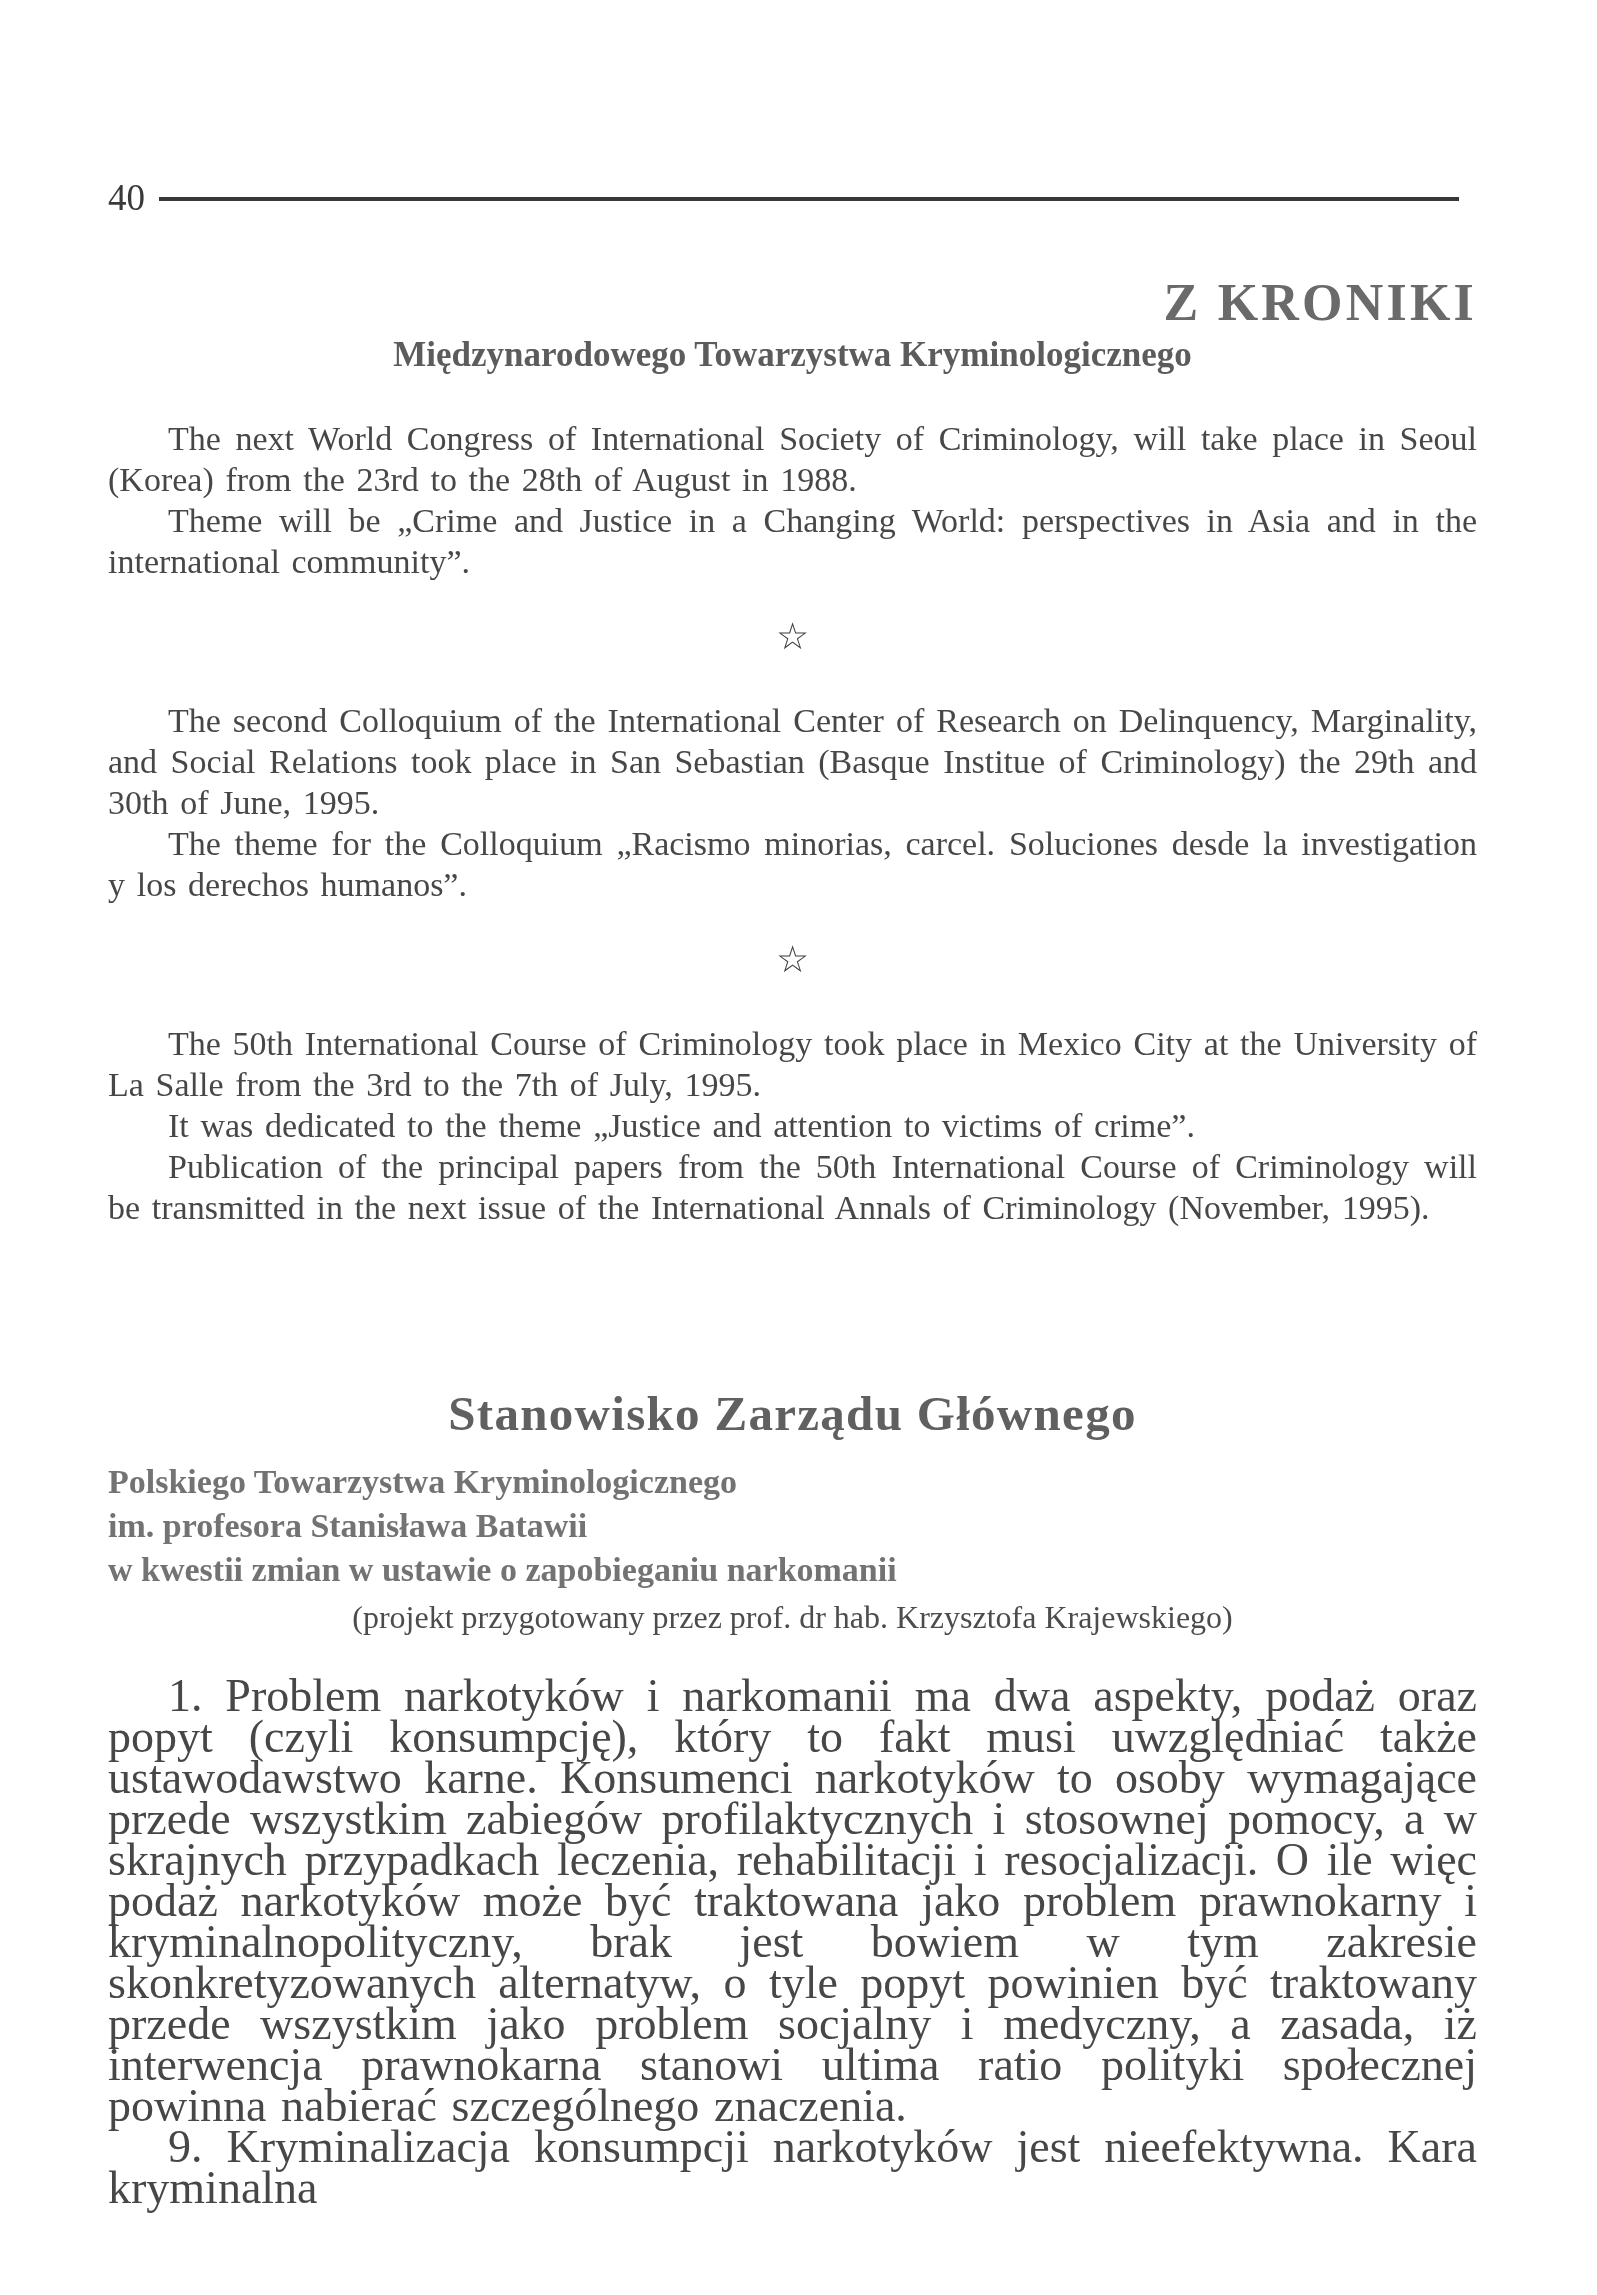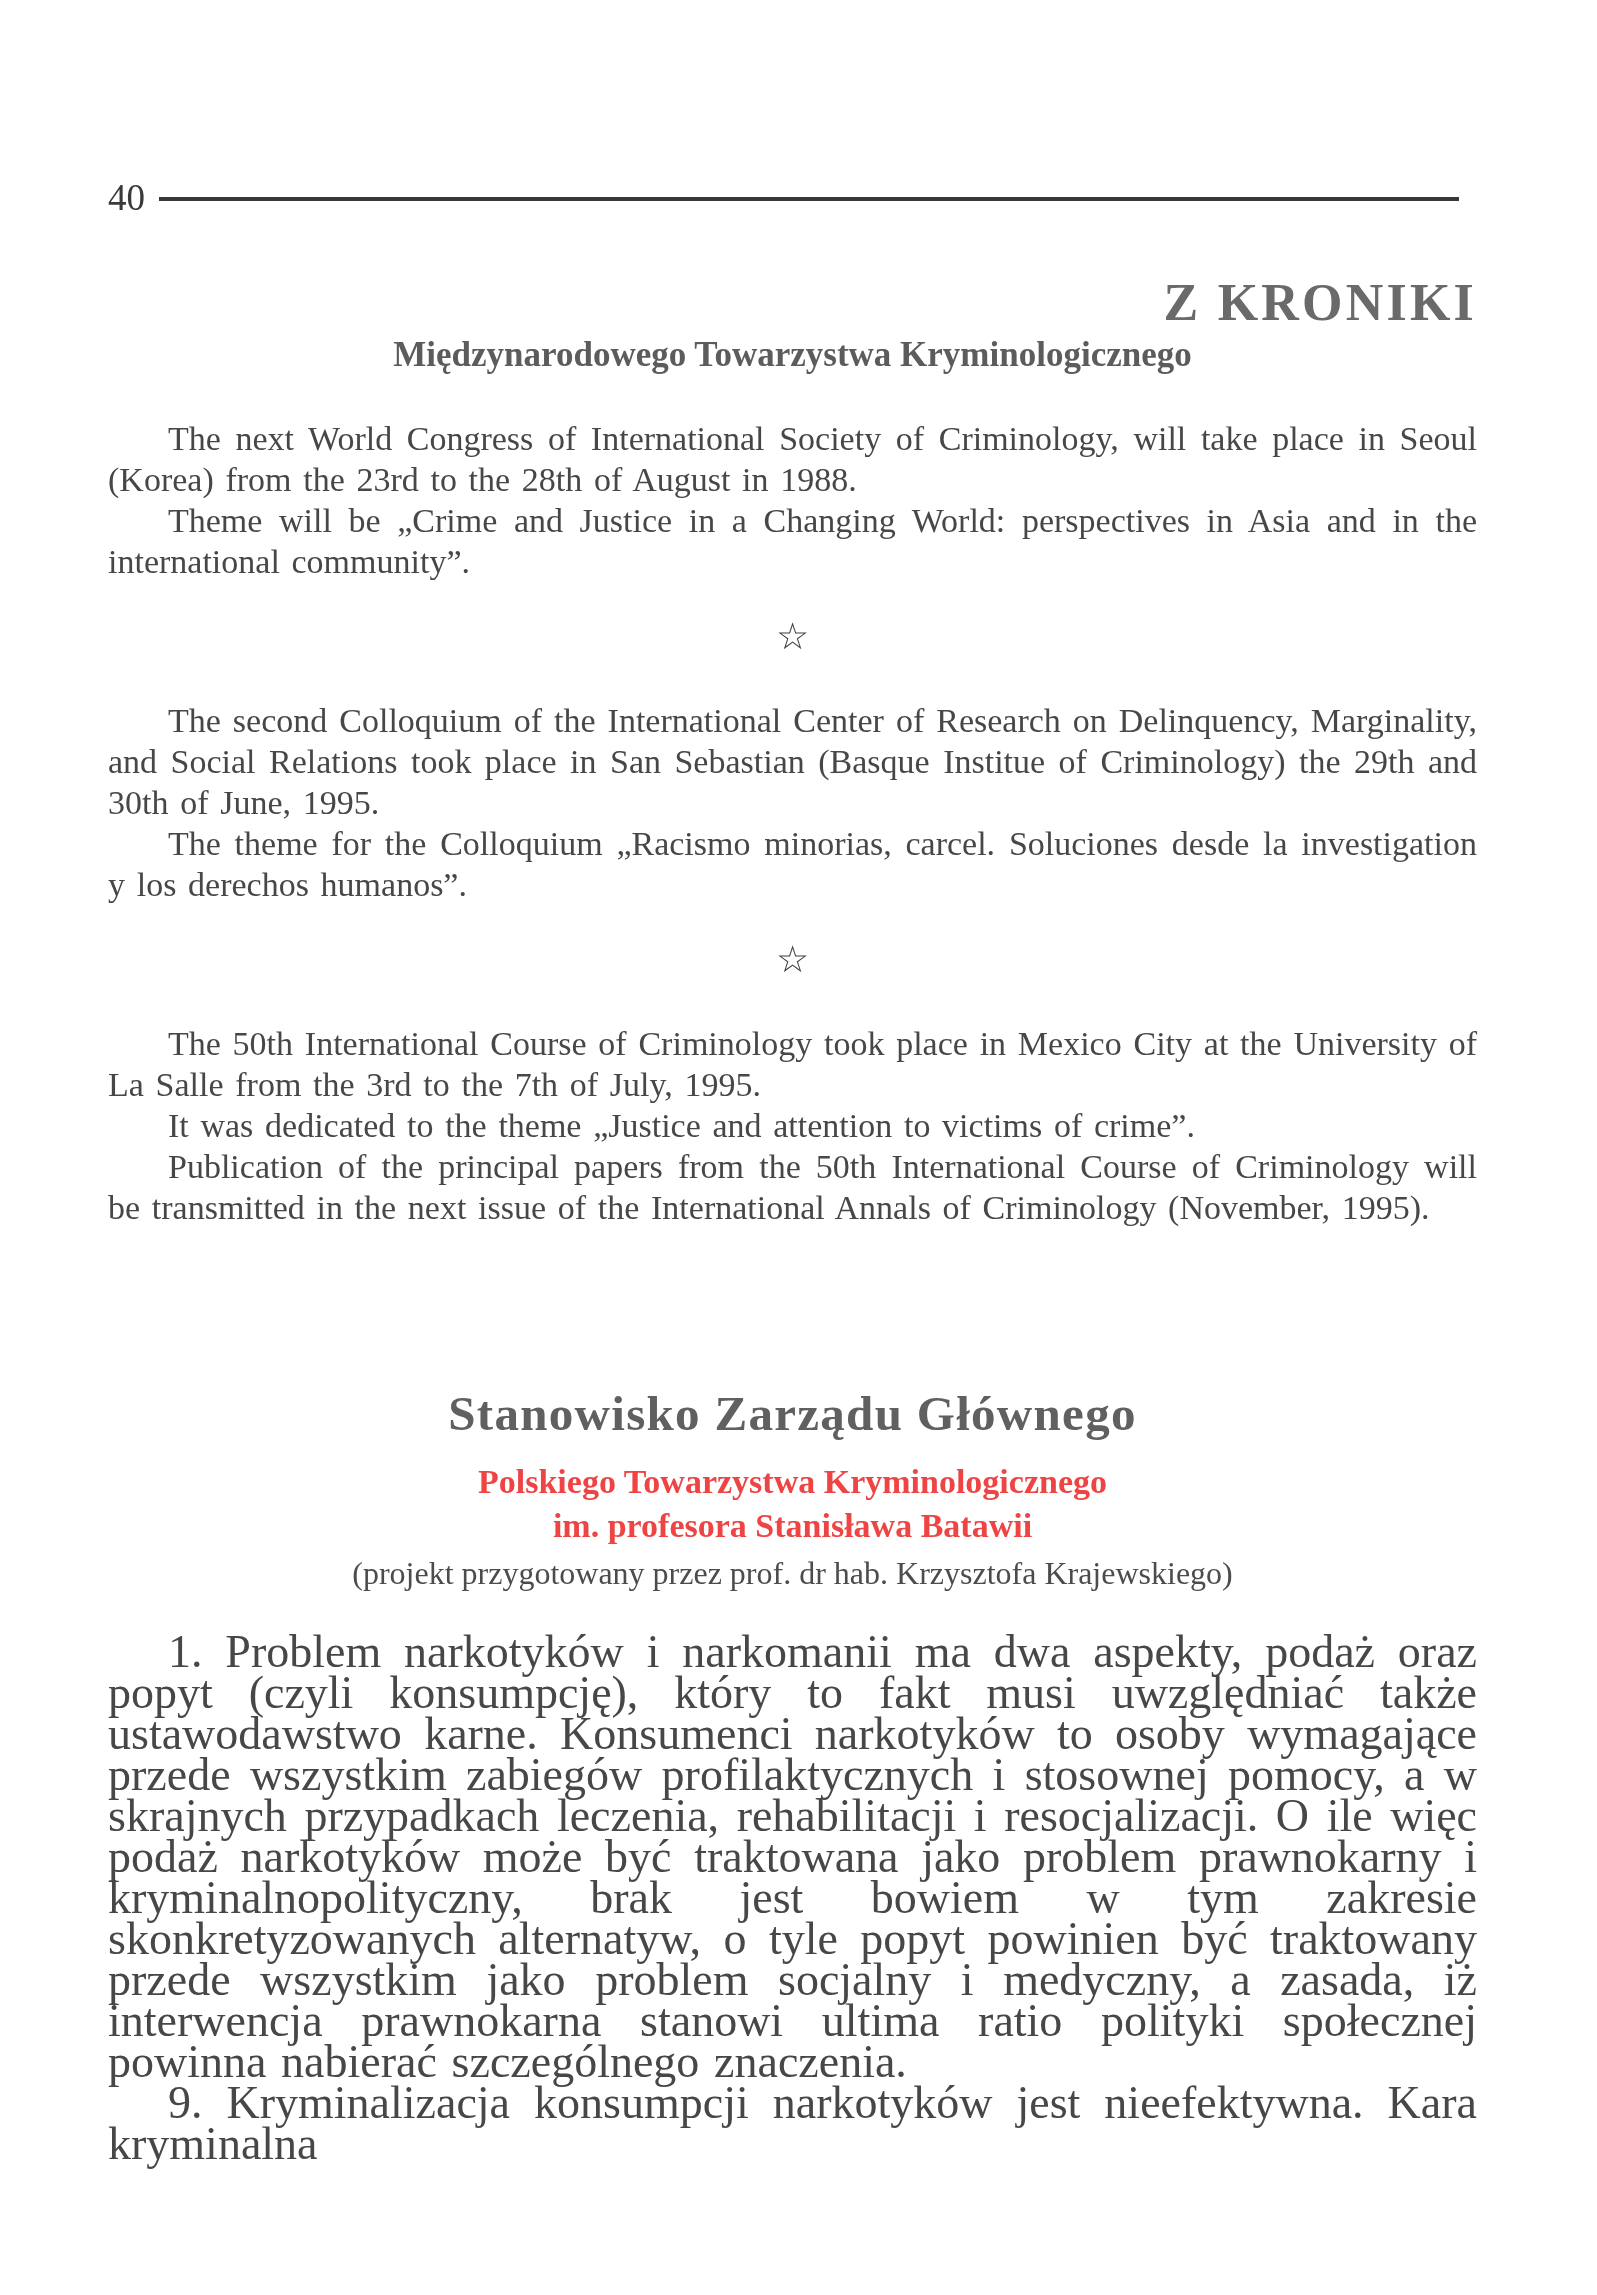--- a/index.html
+++ b/index.html
@@ -89,24 +89,24 @@
   .stanowisko-title {
     text-align: center;
     font-size: 49px;
     font-weight: bold;
     letter-spacing: 1.3px;
     color: #606060;
     line-height: 1.2;
   }
   .stanowisko-subtitles {
     margin-top: 16.5px;
-    text-align: center;
+    text-align: left;
     font-size: 34px;
     font-weight: bold;
-    color: #ef4444;
+    color: #737373;
     line-height: 44px;
   }
   .stanowisko-byline {
     margin-top: 2.5px;
     text-align: center;
     font-size: 32px;
     font-weight: normal;
     color: #4c4c4c;
     line-height: 46px;
   }
@@ -156,20 +156,21 @@
       <p>It was dedicated to the theme „Justice and attention to victims of crime”.</p>
       <p>Publication of the principal papers from the 50th International Course of Criminology will be transmitted in the next issue of the International Annals of Criminology (November, 1995).</p>
     </div>
   </div>
 
   <div class="stanowisko">
     <div class="stanowisko-title">Stanowisko Zarządu Głównego</div>
     <div class="stanowisko-subtitles">
       <div>Polskiego Towarzystwa Kryminologicznego</div>
       <div>im. profesora Stanisława Batawii</div>
+      <div>w kwestii zmian w ustawie o zapobieganiu narkomanii</div>
     </div>
     <div class="stanowisko-byline">(projekt przygotowany przez prof. dr hab. Krzysztofa Krajewskiego)</div>
 
     <div class="stanowisko-body">
       <p>1. Problem narkotyków i narkomanii ma dwa aspekty, podaż oraz popyt (czyli konsumpcję), który to fakt musi uwzględniać także ustawodawstwo karne. Konsumenci narkotyków to osoby wymagające przede wszystkim zabiegów profilaktycznych i stosownej pomocy, a w skrajnych przypadkach leczenia, rehabilitacji i resocjalizacji. O ile więc podaż narkotyków może być traktowana jako problem prawnokarny i kryminalnopolityczny, brak jest bowiem w tym zakresie skonkretyzowanych alternatyw, o tyle popyt powinien być traktowany przede wszystkim jako problem socjalny i medyczny, a zasada, iż interwencja prawnokarna stanowi ultima ratio polityki społecznej powinna nabierać szczególnego znaczenia.</p>
       <p>9. Kryminalizacja konsumpcji narkotyków jest nieefektywna. Kara kryminalna</p>
     </div>
   </div>
 
 </div>

